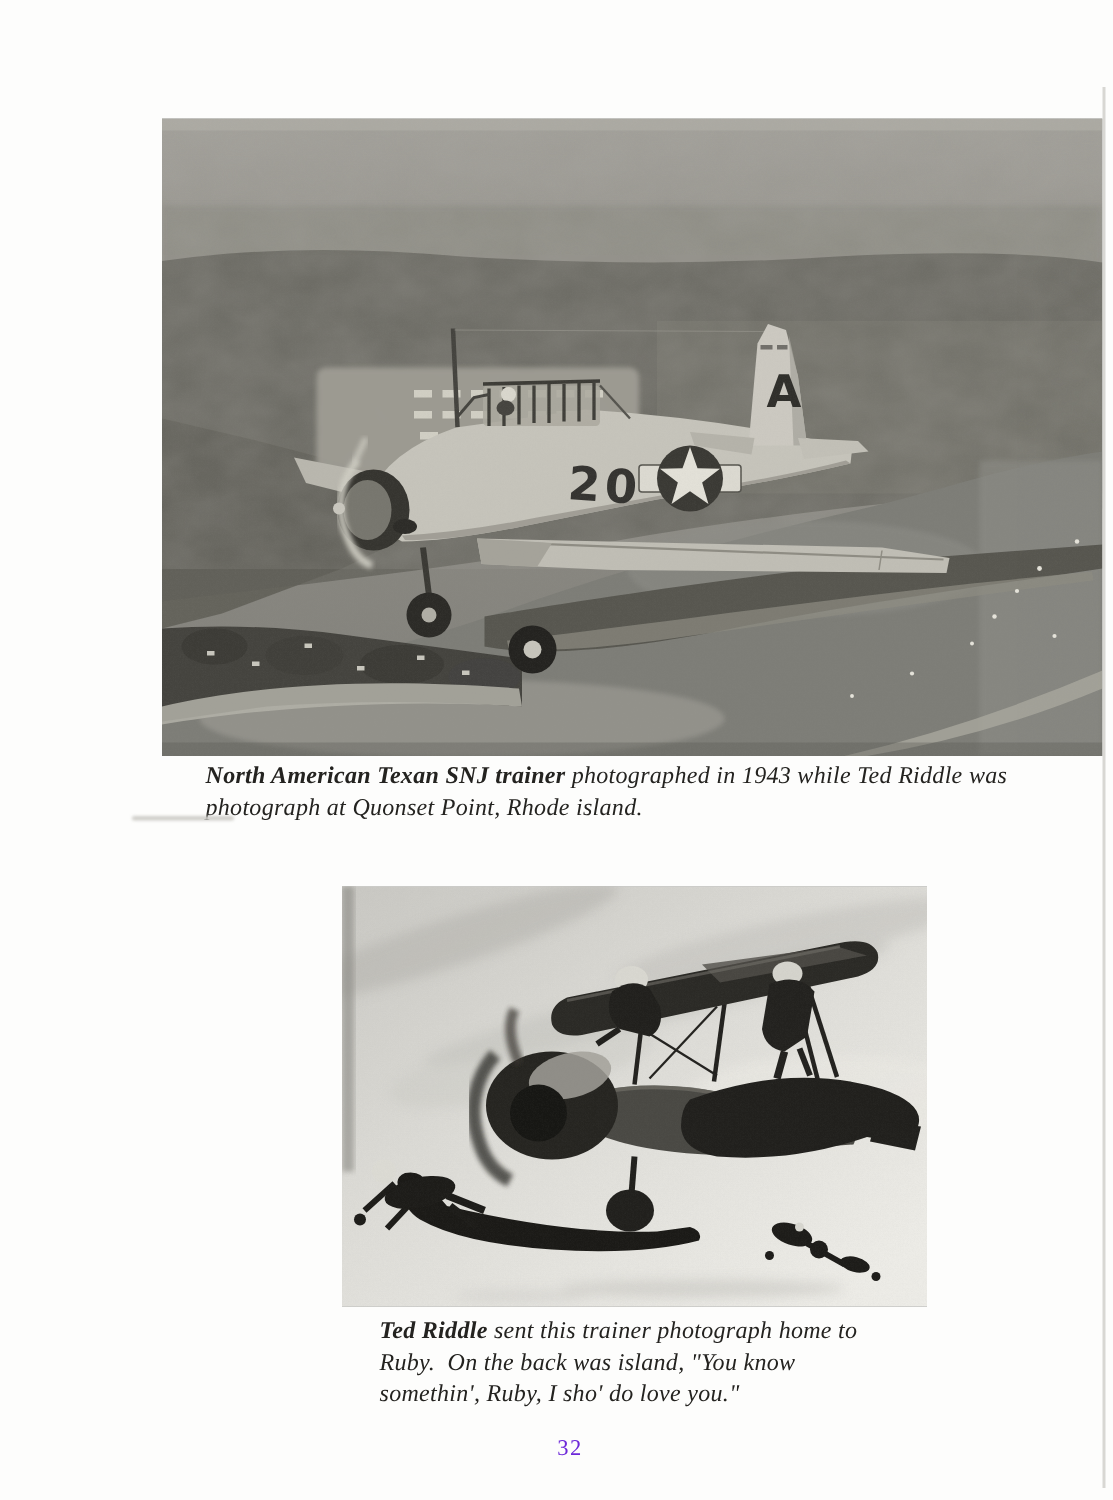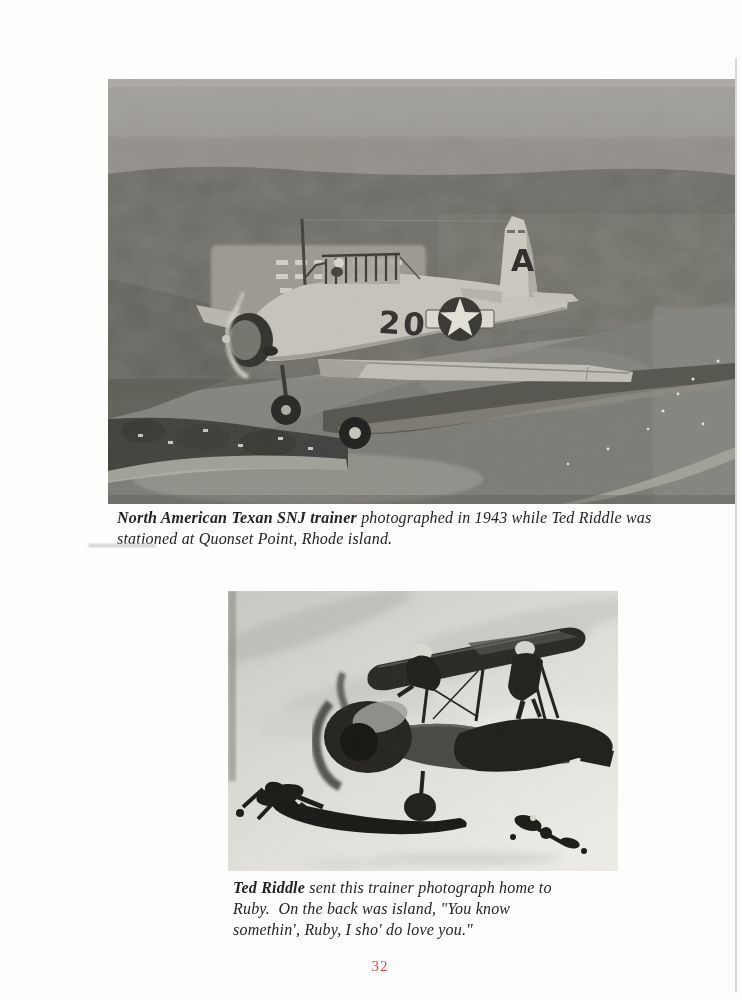--- a/index.html
+++ b/index.html
@@ -15,31 +15,31 @@
   .photo-top{left:68px;top:63px;width:627px;height:425px;}
   .photo-bottom{left:188px;top:575px;width:390px;height:280px;}
   .caption{
     position:absolute;
     font-style:italic;
     font-size:16px;
     line-height:21px;
     color:#242320;
     letter-spacing:0.2px;
   }
-  .caption .cap-line{display:block;white-space:pre;}
+  .caption .cap-line{display:block;white-space:pre;margin-left:20px;}
   .caption .lead{font-weight:bold;}
   .caption-top{left:117px;top:491px;width:600px;}
   .caption-bottom{left:233px;top:861px;width:340px;}
   .page-number{
     position:absolute;
     left:0;right:0;top:958px;
     text-align:center;
     text-indent:18px;
     font-size:15px;
-    color:#ef4444;
+    color:#6d28d9;
     letter-spacing:1px;
   }
   .scan-line{
     position:absolute;
     left:735px;top:58px;width:2px;height:934px;
     background:#d8d7d3;
     filter:blur(0.4px);
   }
   .pencil-smudge{
     position:absolute;
@@ -233,21 +233,21 @@
       </g>
 
       <rect x="0" y="0" width="627" height="8" fill="#b5b3ac" opacity="0.5"></rect>
       <rect x="0" y="416" width="627" height="9" fill="#5a5a54" opacity="0.35"></rect>
       <rect x="0" y="0" width="627" height="425" filter="url(#grainF)" opacity="0.16"></rect>
     </svg>
   </figure>
 
   <p class="caption caption-top">
     <span class="cap-line"><b class="lead">North American Texan SNJ trainer</b><span> photographed in 1943 while Ted Riddle was</span></span>
-    <span class="cap-line">stationed at Quonset Point, Rhode island.</span>
+    <span class="cap-line">photograph at Quonset Point, Rhode island.</span>
   </p>
 
   <figure class="photo photo-bottom">
     <svg viewBox="0 0 390 280">
       <defs>
         <linearGradient id="cloudG" x1="0" y1="0" x2="0.8" y2="1">
           <stop offset="0" stop-color="#c9c8c3"></stop>
           <stop offset="0.45" stop-color="#dcdbd6"></stop>
           <stop offset="1" stop-color="#edece7"></stop>
         </linearGradient>

